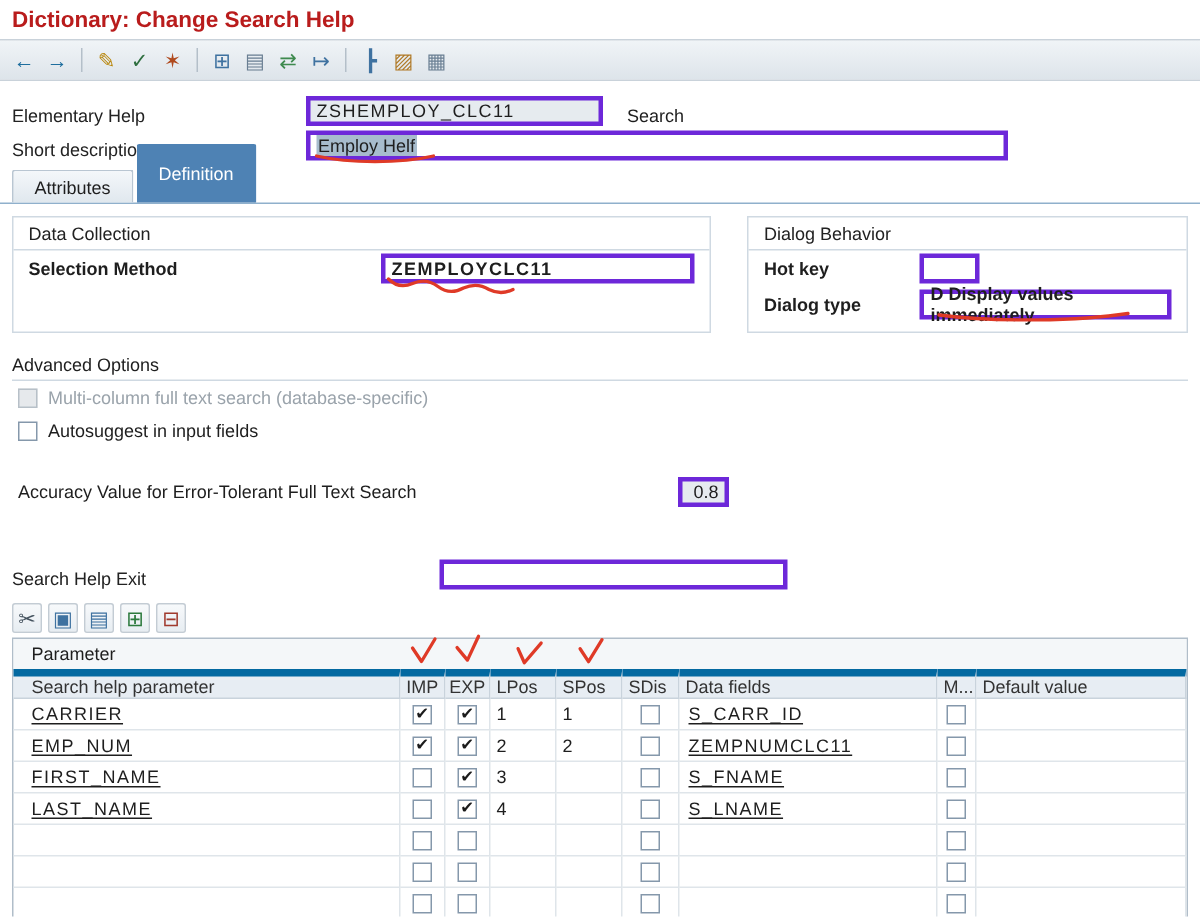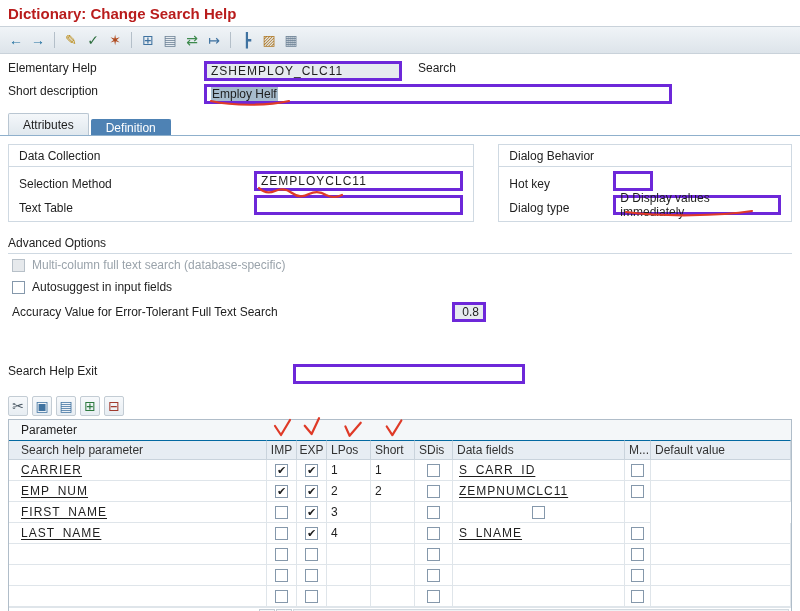--- a/index.html
+++ b/index.html
@@ -6,57 +6,57 @@
   html,body { width:800px; height:611px; overflow:hidden; }
   body { font-family:"Liberation Sans","DejaVu Sans",sans-serif; font-size:12px; color:#1e1e1e; background:#fff; position:relative; }
 
   .titlebar { height:26px; padding:5px 8px 0; font-size:15px; font-weight:bold; color:#b91c1c; background:#fff; }
 
   .toolbar { height:28px; background:linear-gradient(#f0f4f7,#dde4ea); border-top:1px solid #c9d2da; border-bottom:1px solid #c9d2da; display:flex; align-items:center; padding:0 6px; gap:2px; }
   .tb-icon { width:20px; height:20px; display:inline-flex; align-items:center; justify-content:center; font-size:14px; border-radius:2px; cursor:pointer; }
   .tb-sep { width:1px; height:16px; background:#b4bfc9; margin:0 4px; display:inline-block; }
 
   .form-head { padding:7px 0 5px; }
-  .frow { display:flex; align-items:flex-start; height:23px; padding:0 8px; }
+  .frow { display:flex; align-items:flex-end; height:23px; padding:0 8px; }
   .flabel { width:196px; color:#222; }
   .input { height:20px; border:3px solid #6d28d9; background:#fff; padding:0 4px; display:flex; align-items:center; overflow:visible; }
   .input.ro { background:#e6ebef; }
   .status { margin-left:16px; }
   .sel { background:#a7bccd; padding:0 1px; }
   .caps { letter-spacing:1px; }
 
   .tabs { height:24px; display:flex; align-items:flex-end; padding-left:8px; border-bottom:1px solid #8fb0cc; }
   .tab { height:22px; padding:0 14px; display:flex; align-items:center; margin-right:2px; border:1px solid #b9c6d2; border-bottom:none; border-radius:2px 2px 0 0; background:linear-gradient(#f4f7fa,#e0e8ee); cursor:pointer; }
-  .tab.active { background:#4e82b4; border-color:#4e82b4; color:#fff; height:16px; }
+  .tab.active { background:#4e82b4; border-color:#4e82b4; color:#fff; height:39px; }
 
   .groups { margin:8px 8px 0; display:flex; gap:24px; }
   .groupbox { border:1px solid #cfd9e2; padding-bottom:6px; background:#fff; }
   .gtitle { height:22px; display:flex; align-items:center; padding:0 10px; border-bottom:1px solid #cfd9e2; color:#222; }
-  .grow { height:24px; display:flex; align-items:flex-end; padding:0 10px; }
+  .grow { height:24px; display:flex; align-items:center; padding:0 10px;font-weight:bold; }
   .glabel { flex:none; }
   .grow-input { flex:1; position:relative; }
 
   .section { margin:12px 8px 0; }
   .stitle { height:20px; display:flex; align-items:flex-end; padding-bottom:3px; border-bottom:1px solid #cfd9e2; }
   .cbrow { height:22px; display:flex; align-items:center; gap:7px; padding-left:4px; }
   .cb { width:13px; height:13px; border:1px solid #8598ab; background:#fff; display:inline-flex; align-items:center; justify-content:center; font-size:11px; line-height:1; color:#1b1b1b; flex:none; cursor:pointer; }
   .cb.disabled { background:#e6e9ec; border-color:#b7c0c8; cursor:default; }
   .dim { color:#9aa3ab; }
-  .accrow { height:24px; margin-top:2px; display:flex; align-items:center; padding-left:4px; position:relative; }
+  .accrow { height:24px; margin-top:18px; display:flex; align-items:center; padding-left:4px; position:relative; }
   .accfield { position:absolute; left:444px; width:34px; justify-content:flex-end; }
 
-  .exitrow { margin-top:40px;gap:40px; }
+  .exitrow { margin-top:30px;gap:40px; }
 
   .tbl-toolbar { margin:8px 8px 0; height:22px; display:flex; align-items:center; gap:4px; }
   .tbl-toolbar .tb-icon { border:1px solid #c3ccd4; background:linear-gradient(#f7f9fb,#e7edf2); }
 
   .ptable { margin:2px 8px 0; border:1px solid #b0bdc9; background:#fff; }
   .strip { height:20px; display:flex; align-items:center; padding-left:12px; position:relative; background:#f4f7f9; overflow:visible; }
   .grid9 { display:grid; grid-template-columns:258px 30px 30px 44px 44px 38px 172px 26px 1fr; }
-  .hcell { height:20px; background:#e7edf3; border-right:1px solid #c9d3dc; border-top:1px solid #0369a1; border-bottom:1px solid #c9d3dc; display:flex; align-items:center; padding-left:4px; color:#333; overflow:hidden; white-space:nowrap; }
+  .hcell { height:20px; background:#e7edf3; border-right:1px solid #c9d3dc; border-top:5px solid #0369a1; border-bottom:1px solid #c9d3dc; display:flex; align-items:center; padding-left:4px; color:#333; overflow:hidden; white-space:nowrap; }
   .hcell.name { padding-left:12px; }
   .hcell.c { justify-content:center; padding-left:0; }
   .cell { height:21px; display:flex; align-items:center; border-right:1px solid #dfe5ea; border-bottom:1px solid #dfe5ea; overflow:hidden; white-space:nowrap; }
   .c-name { padding-left:12px; }
   .c-name.de { padding-left:6px; }
   .c-num { padding-left:4px; }
   .c-c { justify-content:center; }
   .uval { text-decoration:underline; text-underline-offset:2px; }
 
   .tfoot { height:17px; display:flex; align-items:center; padding-left:250px; gap:1px; background:#fff; border-top:1px solid #dfe5ea; }
@@ -128,26 +128,20 @@
         <div class="gtitle">Data Collection</div>
         <div class="grow">
           <span class="glabel" style="width:235px">Selection Method</span>
           <div class="input grow-input">
             <span class="caps">ZEMPLOYCLC11</span>
             <svg class="anno" style="left:0; bottom:-9px; width:96px; height:13px">
               <path d="M2,4 q7,7 16,3 q9,-4 17,2 q8,6 17,1 q9,-4 17,1 q8,4 16,0" fill="none" stroke-width="2.2" stroke-linecap="round" stroke="#df3a27"></path>
             </svg>
           </div>
         </div>
-        <div class="grow">
-          <span class="glabel" style="width:235px">Text Table</span>
-          <div class="input grow-input">
-            <span></span>
-          </div>
-        </div>
       </div>
 
       <div class="groupbox" style="width:306px">
         <div class="gtitle">Dialog Behavior</div>
         <div class="grow">
           <span class="glabel" style="width:104px">Hot key</span>
           <div class="input" style="width:40px">
             <span></span>
           </div>
         </div>
@@ -211,21 +205,21 @@
         <svg class="anno" style="left:374px; top:-1px; width:22px; height:22px; transform:rotate(-4deg)">
           <path d="M4,7 l5,9 l10,-14" fill="none" stroke-width="2.2" stroke-linecap="round" stroke-linejoin="round" stroke="#df3a27"></path>
         </svg>
       </div>
 
       <div class="grid9" id="ptable-head">
         <div class="hcell name">Search help parameter</div>
         <div class="hcell c">IMP</div>
         <div class="hcell c">EXP</div>
         <div class="hcell">LPos</div>
-        <div class="hcell">Short</div>
+        <div class="hcell">SPos</div>
         <div class="hcell">SDis</div>
         <div class="hcell">Data fields</div>
         <div class="hcell">M...</div>
         <div class="hcell">Default value</div>
       </div>
 
       <div id="ptable-body">
           <div class="grid9 trow">
             <div class="cell c-name">
               <span class="uval caps">CARRIER</span>
@@ -289,20 +283,23 @@
             </div>
             <div class="cell c-c">
               <span class="cb checked">✔</span>
             </div>
             <div class="cell c-num">
               <span>3</span>
             </div>
             <div class="cell c-num"></div>
             <div class="cell c-c">
               <span class="cb"></span>
+            </div>
+            <div class="cell c-name de">
+              <span class="uval caps">S_FNAME</span>
             </div>
             <div class="cell c-c">
               <span class="cb"></span>
             </div>
             <div class="cell c-num"></div>
           </div>
           <div class="grid9 trow">
             <div class="cell c-name">
               <span class="uval caps">LAST_NAME</span>
             </div>

